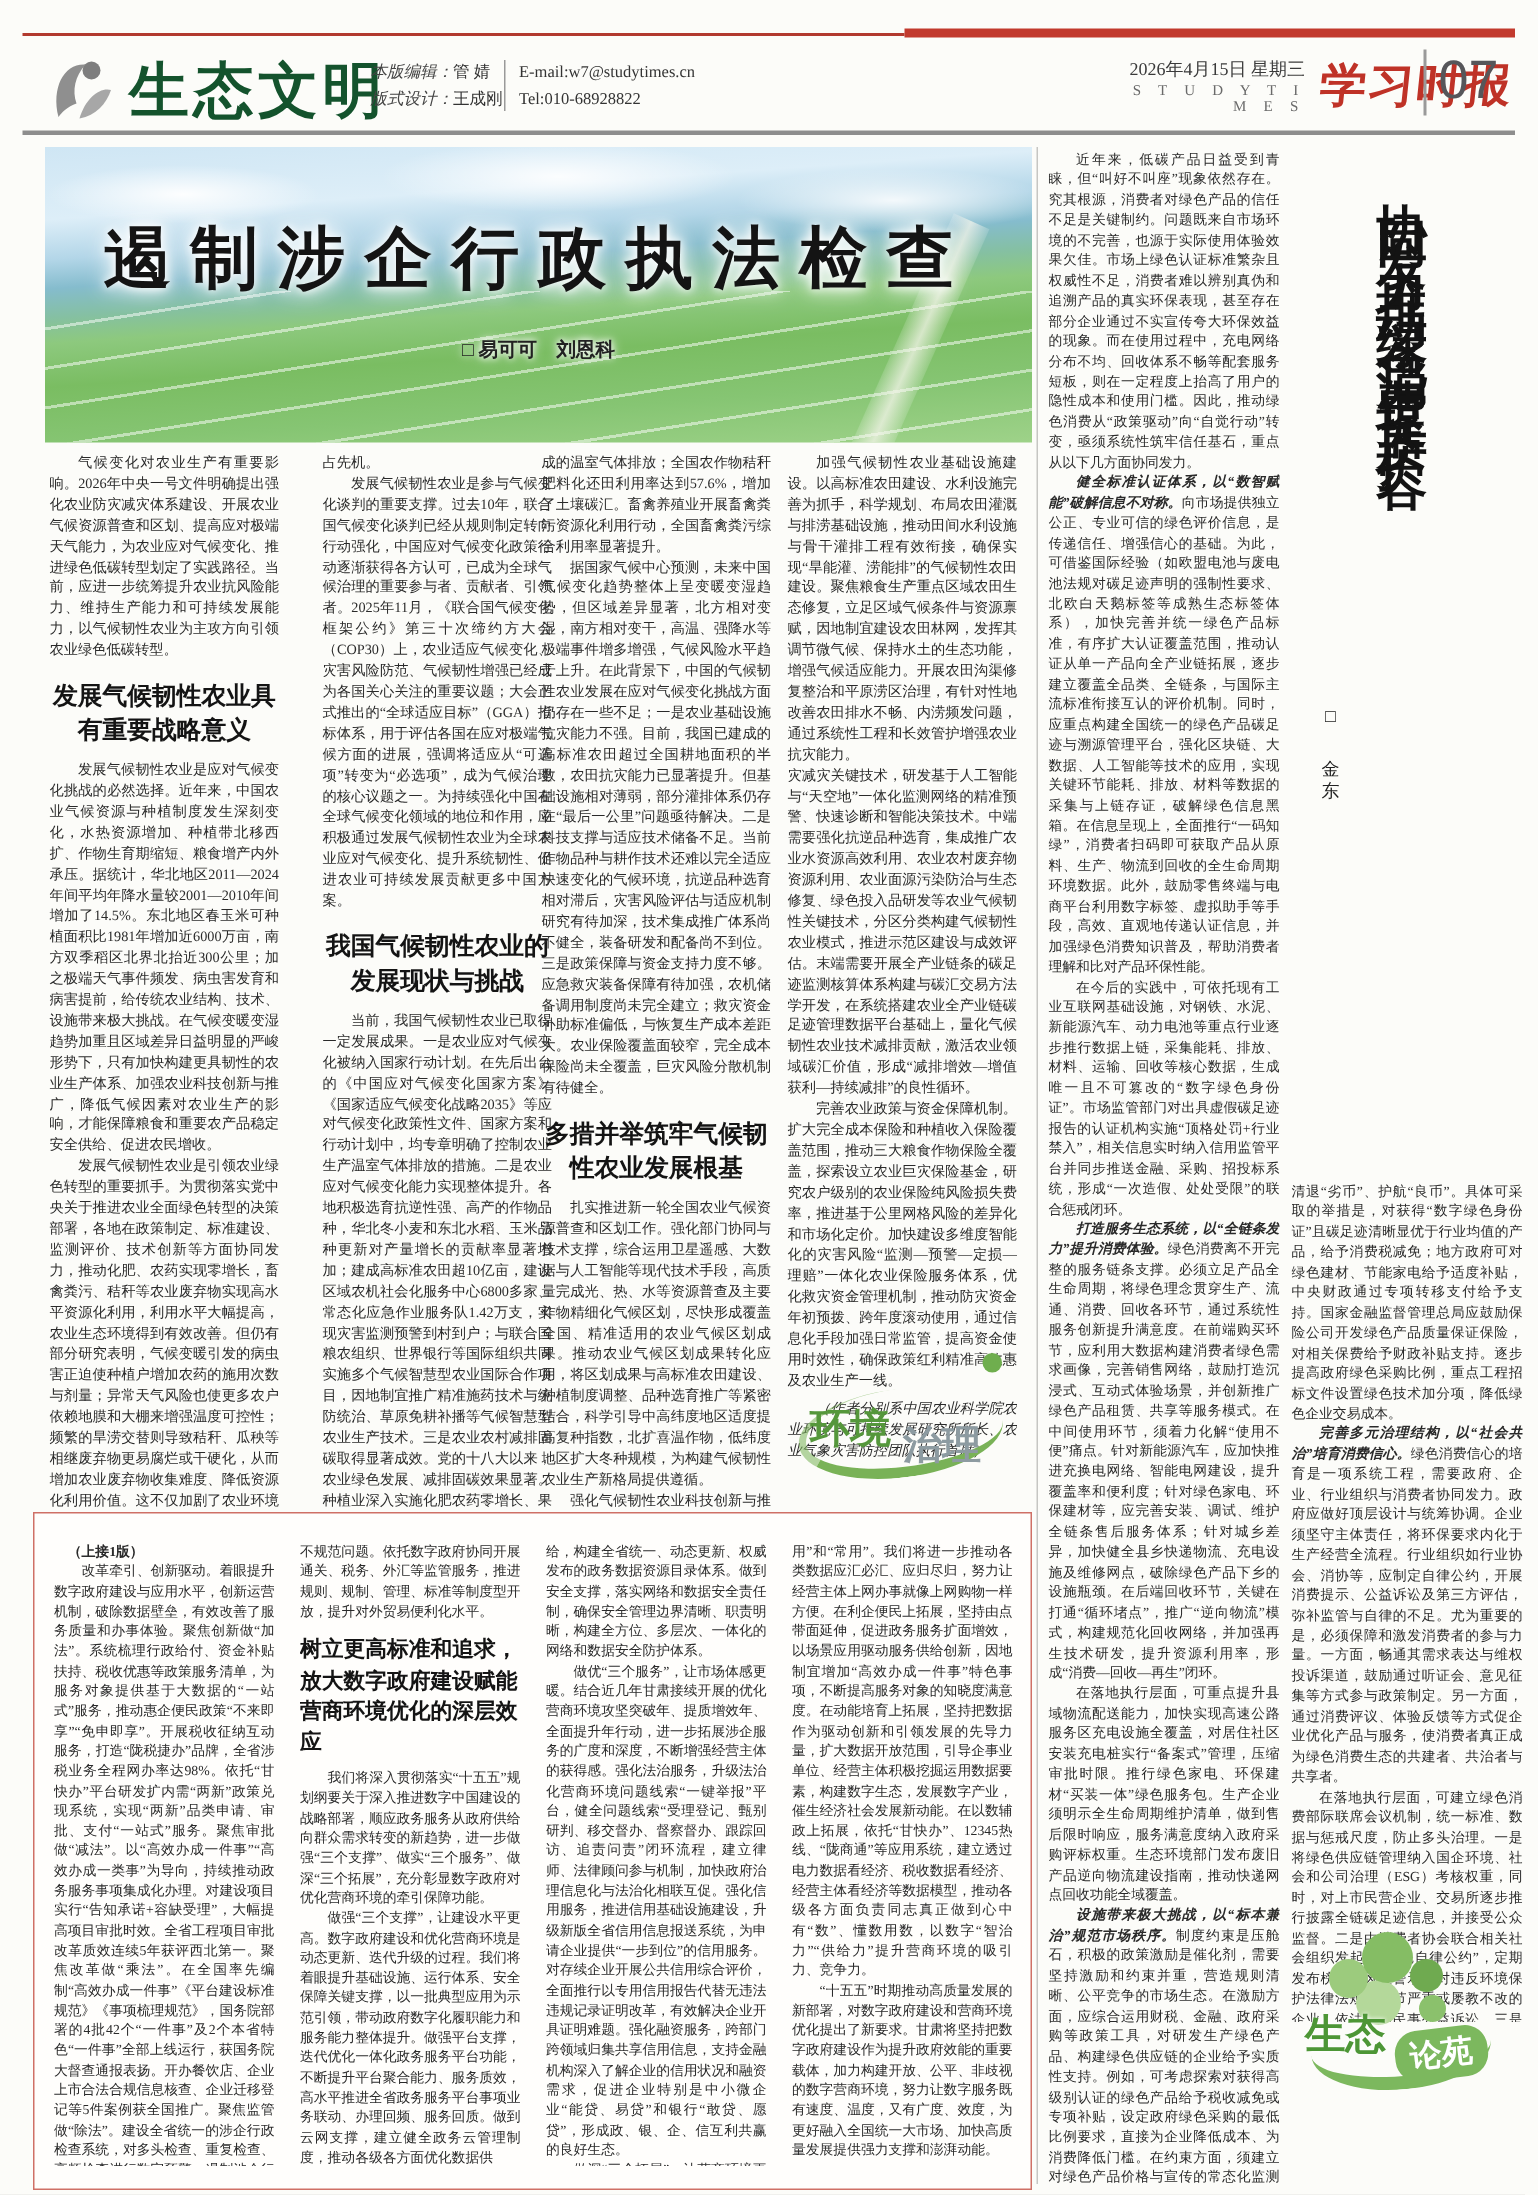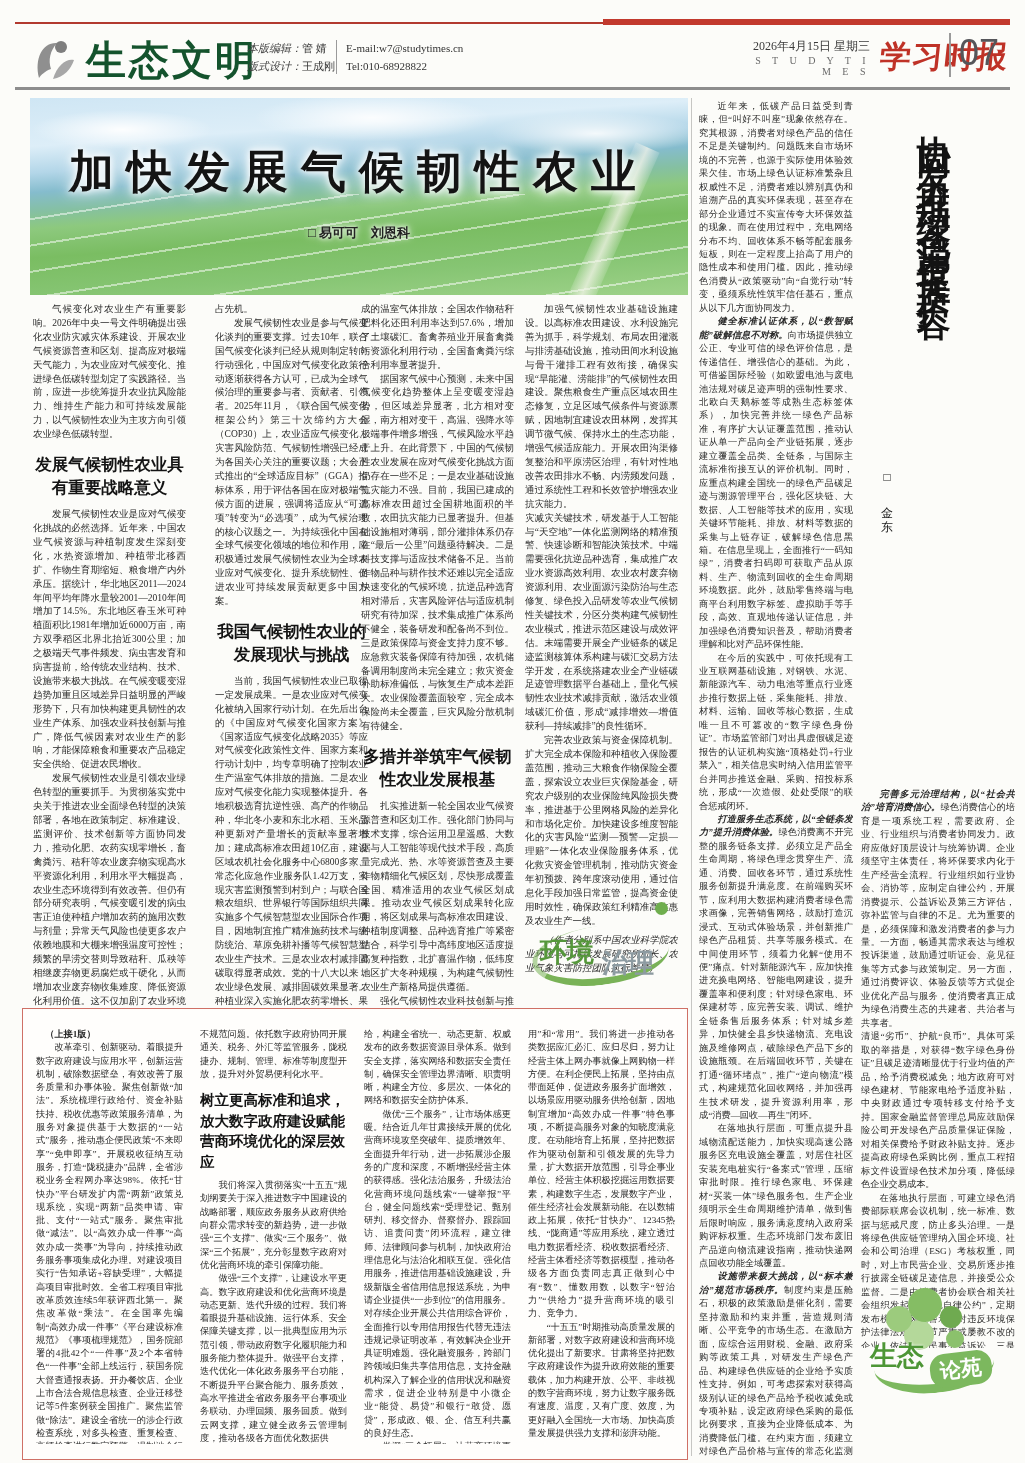--- a/index.html
+++ b/index.html
@@ -112,21 +112,21 @@
     <div class="stimes-en">S T U D Y T I M E S</div>
   </div>
   <div class="abs paper-name" style="left:880px;top:36px;">学习时报</div>
   <div class="abs vdiv" style="left:949px;top:33px;height:44px;width:2px;"></div>
   <div class="abs page-num" style="left:959px;top:32px;">07</div>
   <div class="abs header-rule"></div>
 
   <div class="abs photo">
     <div class="field-lines"></div>
     <div class="field-road"></div>
-    <div class="photo-title">加快发展气候韧性农业</div>
+    <div class="photo-title">遏制涉企行政执法检查</div>
     <div class="photo-byline">□ 易可可　刘恩科</div>
   </div>
 
   <div class="abs mcol" style="left:33px;">
       <p class="body-p">气候变化对农业生产有重要影响。2026年中央一号文件明确提出强化农业防灾减灾体系建设、开展农业气候资源普查和区划、提高应对极端天气能力，为农业应对气候变化、推进绿色低碳转型划定了实践路径。当前，应进一步统筹提升农业抗风险能力、维持生产能力和可持续发展能力，以气候韧性农业为主攻方向引领农业绿色低碳转型。</p>
       <h3 class="col-subhead">发展气候韧性农业具有重要战略意义</h3>
       <p class="body-p">发展气候韧性农业是应对气候变化挑战的必然选择。近年来，中国农业气候资源与种植制度发生深刻变化，水热资源增加、种植带北移西扩、作物生育期缩短、粮食增产内外承压。据统计，华北地区2011—2024年间平均年降水量较2001—2010年间增加了14.5%。东北地区春玉米可种植面积比1981年增加近6000万亩，南方双季稻区北界北抬近300公里；加之极端天气事件频发、病虫害发育和病害提前，给传统农业结构、技术、设施带来极大挑战。在气候变暖变湿趋势加重且区域差异日益明显的严峻形势下，只有加快构建更具韧性的农业生产体系、加强农业科技创新与推广，降低气候因素对农业生产的影响，才能保障粮食和重要农产品稳定安全供给、促进农民增收。</p>
       <p class="body-p">发展气候韧性农业是引领农业绿色转型的重要抓手。为贯彻落实党中央关于推进农业全面绿色转型的决策部署，各地在政策制定、标准建设、监测评价、技术创新等方面协同发力，推动化肥、农药实现零增长，畜禽粪污、秸秆等农业废弃物实现高水平资源化利用，利用水平大幅提高，农业生态环境得到有效改善。但仍有部分研究表明，气候变暖引发的病虫害正迫使种植户增加农药的施用次数与剂量；异常天气风险也使更多农户依赖地膜和大棚来增强温度可控性；频繁的旱涝交替则导致秸秆、瓜秧等相继废弃物更易腐烂或干硬化，从而增加农业废弃物收集难度、降低资源化利用价值。这不仅加剧了农业环境污染，也削弱了农业系统的气候适应能力。故应在绿色农业基础上加快构建气候韧性农业发展格局，进一步拓宽农业发展空间、为农业高质量发展抢</p>
     </div>
   <div class="abs mcol" style="left:197px;margin-left:18px;">
@@ -164,39 +164,39 @@
       <p class="body-p">在今后的实践中，可依托现有工业互联网基础设施，对钢铁、水泥、新能源汽车、动力电池等重点行业逐步推行数据上链，采集能耗、排放、材料、运输、回收等核心数据，生成唯一且不可篡改的“数字绿色身份证”。市场监管部门对出具虚假碳足迹报告的认证机构实施“顶格处罚+行业禁入”，相关信息实时纳入信用监管平台并同步推送金融、采购、招投标系统，形成“一次造假、处处受限”的联合惩戒闭环。</p>
       <p class="body-p"><span class="lead">打造服务生态系统，以“全链条发力”提升消费体验。</span>绿色消费离不开完整的服务链条支撑。必须立足产品全生命周期，将绿色理念贯穿生产、流通、消费、回收各环节，通过系统性服务创新提升满意度。在前端购买环节，应利用大数据构建消费者绿色需求画像，完善销售网络，鼓励打造沉浸式、互动式体验场景，并创新推广绿色产品租赁、共享等服务模式。在中间使用环节，须着力化解“使用不便”痛点。针对新能源汽车，应加快推进充换电网络、智能电网建设，提升覆盖率和便利度；针对绿色家电、环保建材等，应完善安装、调试、维护全链条售后服务体系；针对城乡差异，加快健全县乡快递物流、充电设施及维修网点，破除绿色产品下乡的设施瓶颈。在后端回收环节，关键在打通“循环堵点”，推广“逆向物流”模式，构建规范化回收网络，并加强再生技术研发，提升资源利用率，形成“消费—回收—再生”闭环。</p>
       <p class="body-p">在落地执行层面，可重点提升县域物流配送能力，加快实现高速公路服务区充电设施全覆盖，对居住社区安装充电桩实行“备案式”管理，压缩审批时限。推行绿色家电、环保建材“买装一体”绿色服务包。生产企业须明示全生命周期维护清单，做到售后限时响应，服务满意度纳入政府采购评标权重。生态环境部门发布废旧产品逆向物流建设指南，推动快递网点回收功能全域覆盖。</p>
       <p class="body-p"><span class="lead">设施带来极大挑战，以“标本兼治”规范市场秩序。</span>制度约束是压舱石，积极的政策激励是催化剂，需要坚持激励和约束并重，营造规则清晰、公平竞争的市场生态。在激励方面，应综合运用财税、金融、政府采购等政策工具，对研发生产绿色产品、构建绿色供应链的企业给予实质性支持。例如，可考虑探索对获得高级别认证的绿色产品给予税收减免或专项补贴，设定政府绿色采购的最低比例要求，直接为企业降低成本、为消费降低门槛。在约束方面，须建立对绿色产品价格与宣传的常态化监测机制，对虚假环保宣传、虚假认证、价格欺诈等行为坚决依法从严从快惩处。同时，要加快完善企业环保信用评价体系与“黑名单”制度，推动评价结果与政府采购、金融信贷、税收优惠等深度挂钩，并健全对失信行为的联合惩戒机制，及时向社会公示，</p>
     </div>
   <div class="abs vtitle-block">
     <div class="vtitle">协同发力推动绿色消费提质扩容</div>
     <div class="vauthor">□ 金 东</div>
   </div>
   <div class="abs rcolB">
+      <p class="body-p pc">清退“劣币”、护航“良币”。具体可采取的举措是，对获得“数字绿色身份证”且碳足迹清晰显优于行业均值的产品，给予消费税减免；地方政府可对绿色建材、节能家电给予适度补贴，中央财政通过专项转移支付给予支持。国家金融监督管理总局应鼓励保险公司开发绿色产品质量保证保险，对相关保费给予财政补贴支持。逐步提高政府绿色采购比例，重点工程招标文件设置绿色技术加分项，降低绿色企业交易成本。</p>
       <p class="body-p"><span class="lead">完善多元治理结构，以“社会共治”培育消费信心。</span>绿色消费信心的培育是一项系统工程，需要政府、企业、行业组织与消费者协同发力。政府应做好顶层设计与统筹协调。企业须坚守主体责任，将环保要求内化于生产经营全流程。行业组织如行业协会、消协等，应制定自律公约，开展消费提示、公益诉讼及第三方评估，弥补监管与自律的不足。尤为重要的是，必须保障和激发消费者的参与力量。一方面，畅通其需求表达与维权投诉渠道，鼓励通过听证会、意见征集等方式参与政策制定。另一方面，通过消费评议、体验反馈等方式促企业优化产品与服务，使消费者真正成为绿色消费生态的共建者、共治者与共享者。</p>
-      <p class="body-p pc">清退“劣币”、护航“良币”。具体可采取的举措是，对获得“数字绿色身份证”且碳足迹清晰显优于行业均值的产品，给予消费税减免；地方政府可对绿色建材、节能家电给予适度补贴，中央财政通过专项转移支付给予支持。国家金融监督管理总局应鼓励保险公司开发绿色产品质量保证保险，对相关保费给予财政补贴支持。逐步提高政府绿色采购比例，重点工程招标文件设置绿色技术加分项，降低绿色企业交易成本。</p>
       <p class="body-p">在落地执行层面，可建立绿色消费部际联席会议机制，统一标准、数据与惩戒尺度，防止多头治理。一是将绿色供应链管理纳入国企环境、社会和公司治理（ESG）考核权重，同时，对上市民营企业、交易所逐步推行披露全链碳足迹信息，并接受公众监督。二是由消费者协会联合相关社会组织发起“真绿色自律公约”，定期发布榜单与风险警示，对违反环境保护法律法规、情节严重或屡教不改的企业，依法提起民事公益诉讼。三是开通“绿色消费·随手拍”等便民小程序，消费者可上传“漂绿”线索，核查属实即给予适度奖励。四是生态环境部门每年组织公众评审团参与绿色标准修订，让使用者成为制定者，实现共建共治共享。</p>
     </div>
 
   <div class="abs eco-logo">
     <div class="eco-trees"></div>
     <div class="eco-swoosh"></div>
     <span class="eco-t1">生态</span>
     <span class="eco-t2">论苑</span>
   </div>
 
   <div class="abs box"></div>
   <div class="abs bcol" style="left:36px;">
       <p class="body-p cont">（上接1版）</p>
       <p class="body-p">改革牵引、创新驱动。着眼提升数字政府建设与应用水平，创新运营机制，破除数据壁垒，有效改善了服务质量和办事体验。聚焦创新做“加法”。系统梳理行政给付、资金补贴扶持、税收优惠等政策服务清单，为服务对象提供基于大数据的“一站式”服务，推动惠企便民政策“不来即享”“免申即享”。开展税收征纳互动服务，打造“陇税捷办”品牌，全省涉税业务全程网办率达98%。依托“甘快办”平台研发扩内需“两新”政策兑现系统，实现“两新”品类申请、审批、支付“一站式”服务。聚焦审批做“减法”。以“高效办成一件事”“高效办成一类事”为导向，持续推动政务服务事项集成化办理。对建设项目实行“告知承诺+容缺受理”，大幅提高项目审批时效。全省工程项目审批改革质效连续5年获评西北第一。聚焦改革做“乘法”。在全国率先编制“高效办成一件事”《平台建设标准规范》《事项梳理规范》，国务院部署的4批42个“一件事”及2个本省特色“一件事”全部上线运行，获国务院大督查通报表扬。开办餐饮店、企业上市合法合规信息核查、企业迁移登记等5件案例获全国推广。聚焦监管做“除法”。建设全省统一的涉企行政检查系统，对多头检查、重复检查、高频检查进行数字预警、遏制涉企行政执法检查</p>
     </div>
   <div class="abs bcol" style="left:200px;">
-      <p class="body-p pc">不规范问题。依托数字政府协同开展通关、税务、外汇等监管服务，陇税捷办、规制、管理、标准等制度型开放，提升对外贸易便利化水平。</p>
+      <p class="body-p pc">不规范问题。依托数字政府协同开展通关、税务、外汇等监管服务，推进规则、规制、管理、标准等制度型开放，提升对外贸易便利化水平。</p>
       <h3 class="box-subhead">树立更高标准和追求，放大数字政府建设赋能营商环境优化的深层效应</h3>
       <p class="body-p">我们将深入贯彻落实“十五五”规划纲要关于深入推进数字中国建设的战略部署，顺应政务服务从政府供给向群众需求转变的新趋势，进一步做强“三个支撑”、做实“三个服务”、做深“三个拓展”，充分彰显数字政府对优化营商环境的牵引保障功能。</p>
       <p class="body-p">做强“三个支撑”，让建设水平更高。数字政府建设和优化营商环境是动态更新、迭代升级的过程。我们将着眼提升基础设施、运行体系、安全保障关键支撑，以一批典型应用为示范引领，带动政府数字化履职能力和服务能力整体提升。做强平台支撑，迭代优化一体化政务服务平台功能，不断提升平台聚合能力、服务质效，高水平推进全省政务服务平台事项业务联动、办理回频、服务回质。做到云网支撑，建立健全政务云管理制度，推动各级各方面优化数据供</p>
     </div>
   <div class="abs bcol" style="left:364px;">
       <p class="body-p pc">给，构建全省统一、动态更新、权威发布的政务数据资源目录体系。做到安全支撑，落实网络和数据安全责任制，确保安全管理边界清晰、职责明晰，构建全方位、多层次、一体化的网络和数据安全防护体系。</p>
       <p class="body-p">做优“三个服务”，让市场体感更暖。结合近几年甘肃接续开展的优化营商环境攻坚突破年、提质增效年、全面提升年行动，进一步拓展涉企服务的广度和深度，不断增强经营主体的获得感。强化法治服务，升级法治化营商环境问题线索“一键举报”平台，健全问题线索“受理登记、甄别研判、移交督办、督察督办、跟踪回访、追责问责”闭环流程，建立律师、法律顾问参与机制，加快政府治理信息化与法治化相联互促。强化信用服务，推进信用基础设施建设，升级新版全省信用信息报送系统，为申请企业提供“一步到位”的信用服务。对存续企业开展公共信用综合评价，全面推行以专用信用报告代替无违法违规记录证明改革，有效解决企业开具证明难题。强化融资服务，跨部门跨领域归集共享信用信息，支持金融机构深入了解企业的信用状况和融资需求，促进企业特别是中小微企业“能贷、易贷”和银行“敢贷、愿贷”，形成政、银、企、信互利共赢的良好生态。</p>
       <p class="body-p">做深“三个拓展”，让营商环境更优。数字政府建设成效关键在“好</p>
     </div>
   <div class="abs bcol" style="left:528px;">

